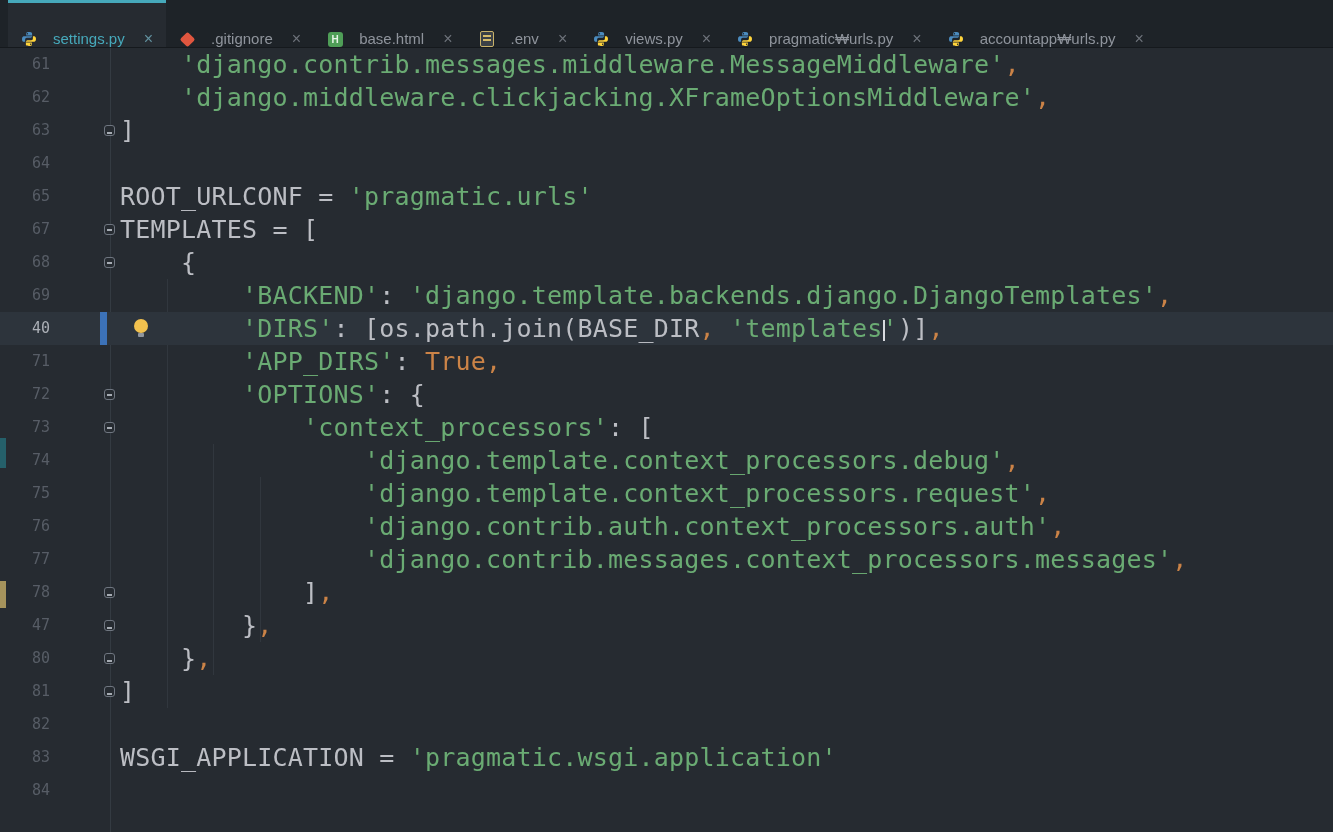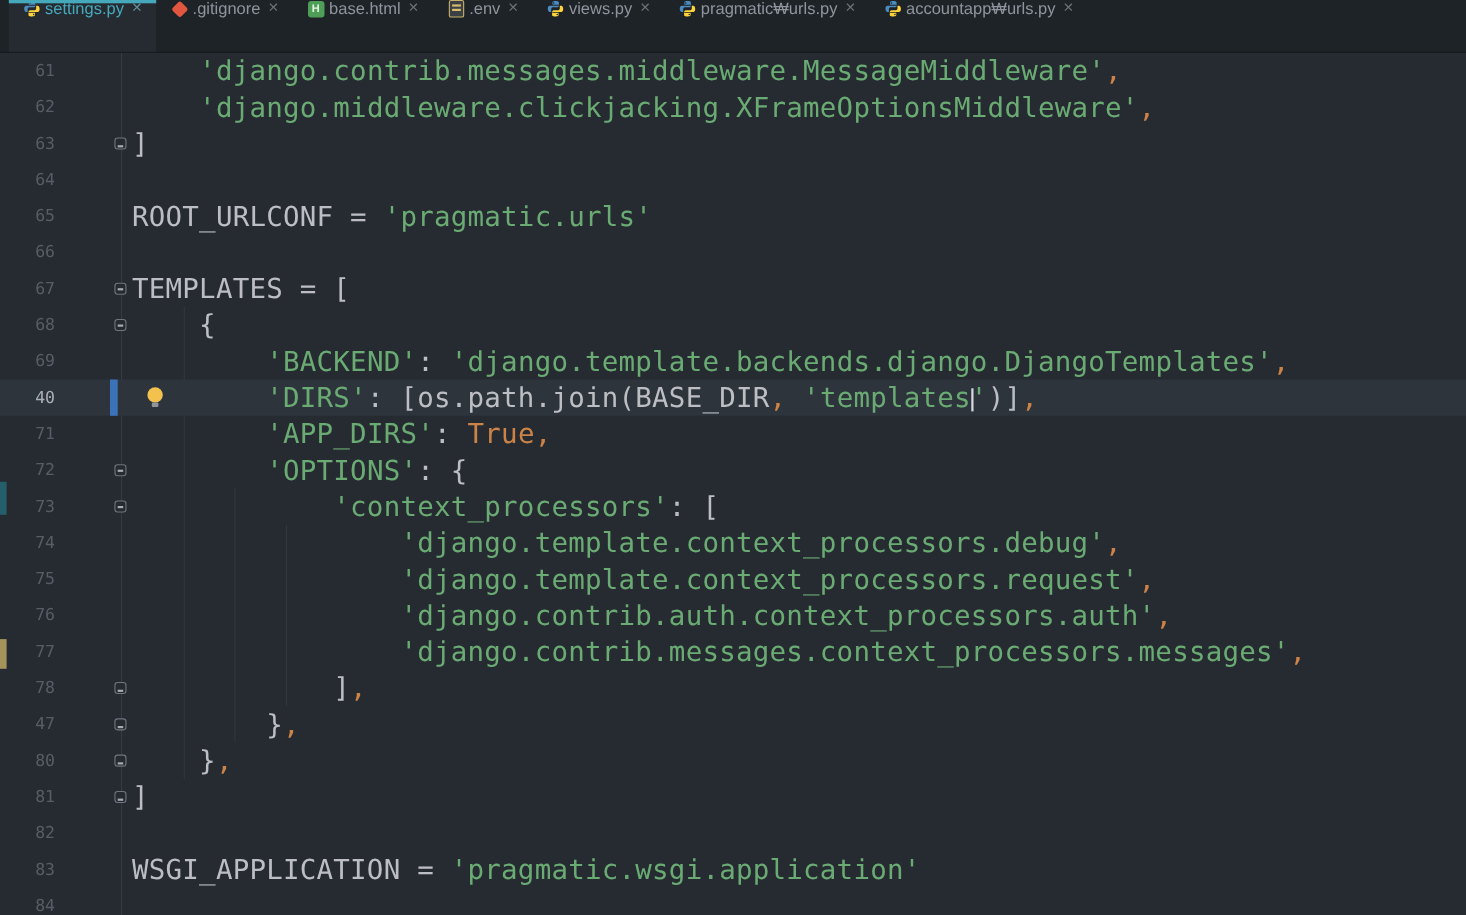--- a/index.html
+++ b/index.html
@@ -2,21 +2,21 @@
 <html style="--bg-editor: #262b31; --bg-tabbar: #1e2328; --bg-current: #2d343c; --fg-plain: #bcbec4; --fg-string: #6aab73; --fg-orange: #cb8347; --fg-lineno: #575d66; --fg-lineno-active: #abafb6; --accent: #46a9bb; --tab-fg: #8f949c; --caret-blue: #3c72b8; --bulb: #f2c14e; --mark-teal: #25606a; --mark-tan: #a5935c;"><head>
 <meta charset="utf-8">
 <style>
   html,body{margin:0;padding:0;background:#1a1d21;}
   body{font-family:"Liberation Sans",sans-serif;}
   .window{position:relative;width:1333px;height:832px;background:var(--bg-editor,#262b31);overflow:hidden;}
 
   
   .tabbar{display:flex;align-items:stretch;height:48px;background:var(--bg-tabbar,#1e2328);
           border-bottom:1px solid #15191d;padding-left:8px;box-sizing:border-box;}
-  .tab{display:flex;align-items:flex-start;gap:4px;padding:0 13px;color:var(--tab-fg,#8f949c);
+  .tab{display:flex;align-items:flex-end;gap:16px;padding:0 13px;color:var(--tab-fg,#8f949c);
        font-size:15px;position:relative;cursor:default;white-space:nowrap;}
   .tab.active{background:var(--bg-editor,#262b31);color:var(--accent,#46a9bb);}
   .tab.active::before{content:"";position:absolute;left:0;right:0;top:0;height:3px;background:var(--accent,#46a9bb);}
   .tab-icon{width:16px;height:16px;display:flex;align-items:center;justify-content:center;flex:0 0 auto;}
   .tab-close{color:#6d727a;font-size:16px;line-height:1;margin-left:3px;}
   .tab.active .tab-close{color:#62919f;}
   .gitic{width:11px;height:11px;background:#e0563f;border-radius:2px;transform:rotate(45deg);display:block;}
   .htmlic{width:15px;height:15px;border-radius:3px;background:#4f9e57;color:#e7f4e7;
           font:bold 10px/15px "Liberation Sans",sans-serif;text-align:center;display:block;}
   .envic{width:12px;height:14px;background:#3b4046;border:1px solid #c8b169;border-radius:2px;display:block;position:relative;}
@@ -151,25 +151,20 @@
     <span class="lineno">64</span>
     <span class="gut"></span>
     <span class="code"></span>
   </div>
         <div class="line">
     <span class="lineno">65</span>
     <span class="gut"></span>
     <span class="code"><span class="tok-p">ROOT_URLCONF = </span><span class="tok-s">'pragmatic.urls'</span></span>
   </div>
         <div class="line">
-    <span class="lineno">66</span>
-    <span class="gut"></span>
-    <span class="code"></span>
-  </div>
-        <div class="line">
     <span class="lineno">67</span>
     <span class="gut">
             <span class="fold start"></span>
           </span>
     <span class="code"><span class="tok-p">TEMPLATES = [</span></span>
   </div>
         <div class="line">
     <span class="lineno">68</span>
     <span class="gut">
             <span class="fold start"></span>

